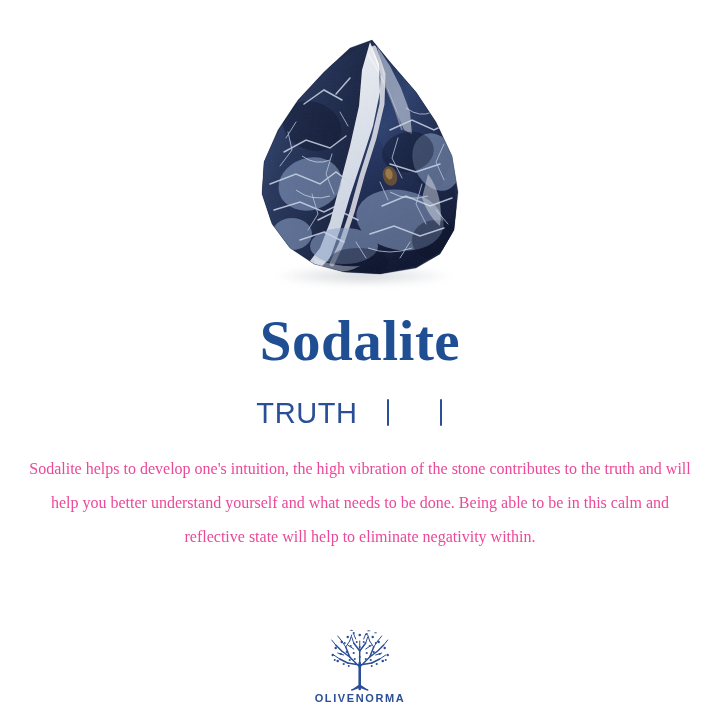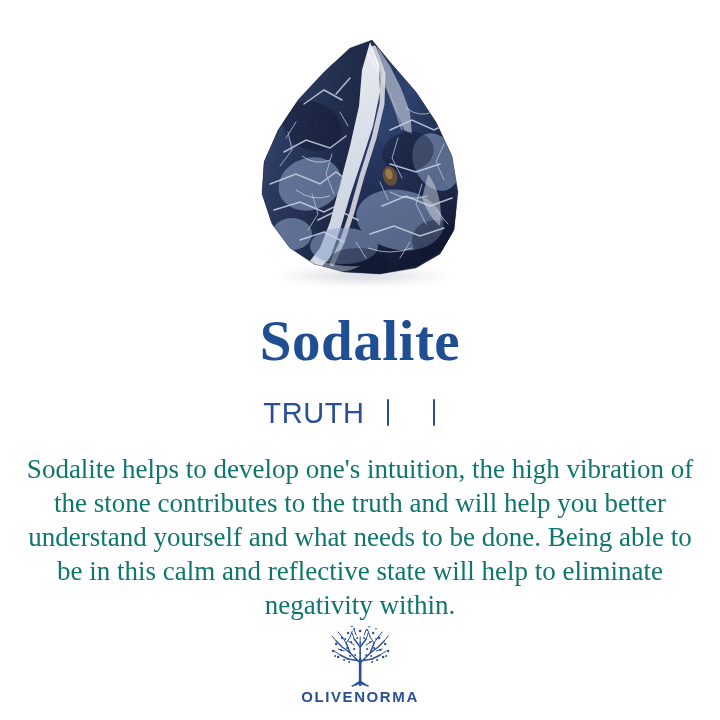--- a/index.html
+++ b/index.html
@@ -76,21 +76,21 @@
     text-align: center;
     color: #1f4e93;
     margin-top: 12px;
   }
 
   
   .keywords {
     display: flex;
     align-items: flex-start;
     justify-content: center;
-    gap: 0;
+    gap: 7px;
     margin-top: 30px;
     color: #2b4f96;
     font-family: "Liberation Sans", sans-serif;
     font-size: 29px;
     font-weight: 400;
     letter-spacing: 0.6px;
     line-height: 1;
   }
   .keyword {
     white-space: nowrap;
@@ -103,44 +103,44 @@
     margin: 0 22px;
     border-radius: 1px;
   }
 
   
   .description {
     margin: 24px 0 0 0;
     width: 670px;
     text-align: center;
     font-family: "Liberation Serif", serif;
-    font-size: 27px;
+    font-size: 16px;
     line-height: 34px;
-    color: #0f766e;
+    color: #ec4899;
   }
 
   
   .brand {
     position: absolute;
     left: 50%;
     transform: translateX(-50%);
     bottom: 16px;
     display: flex;
     flex-direction: column;
     align-items: center;
   }
   .brand-mark {
     width: 72px;
     height: 62px;
     display: block;
   }
   .brand-name {
     margin-top: 2px;
     font-family: "Liberation Sans", sans-serif;
-    font-size: 15px;
+    font-size: 11px;
     font-weight: 700;
     letter-spacing: 1.6px;
     color: #2b4f96;
     line-height: 1;
   }
 </style>
 </head>
 <body>
 
 <div class="card">

